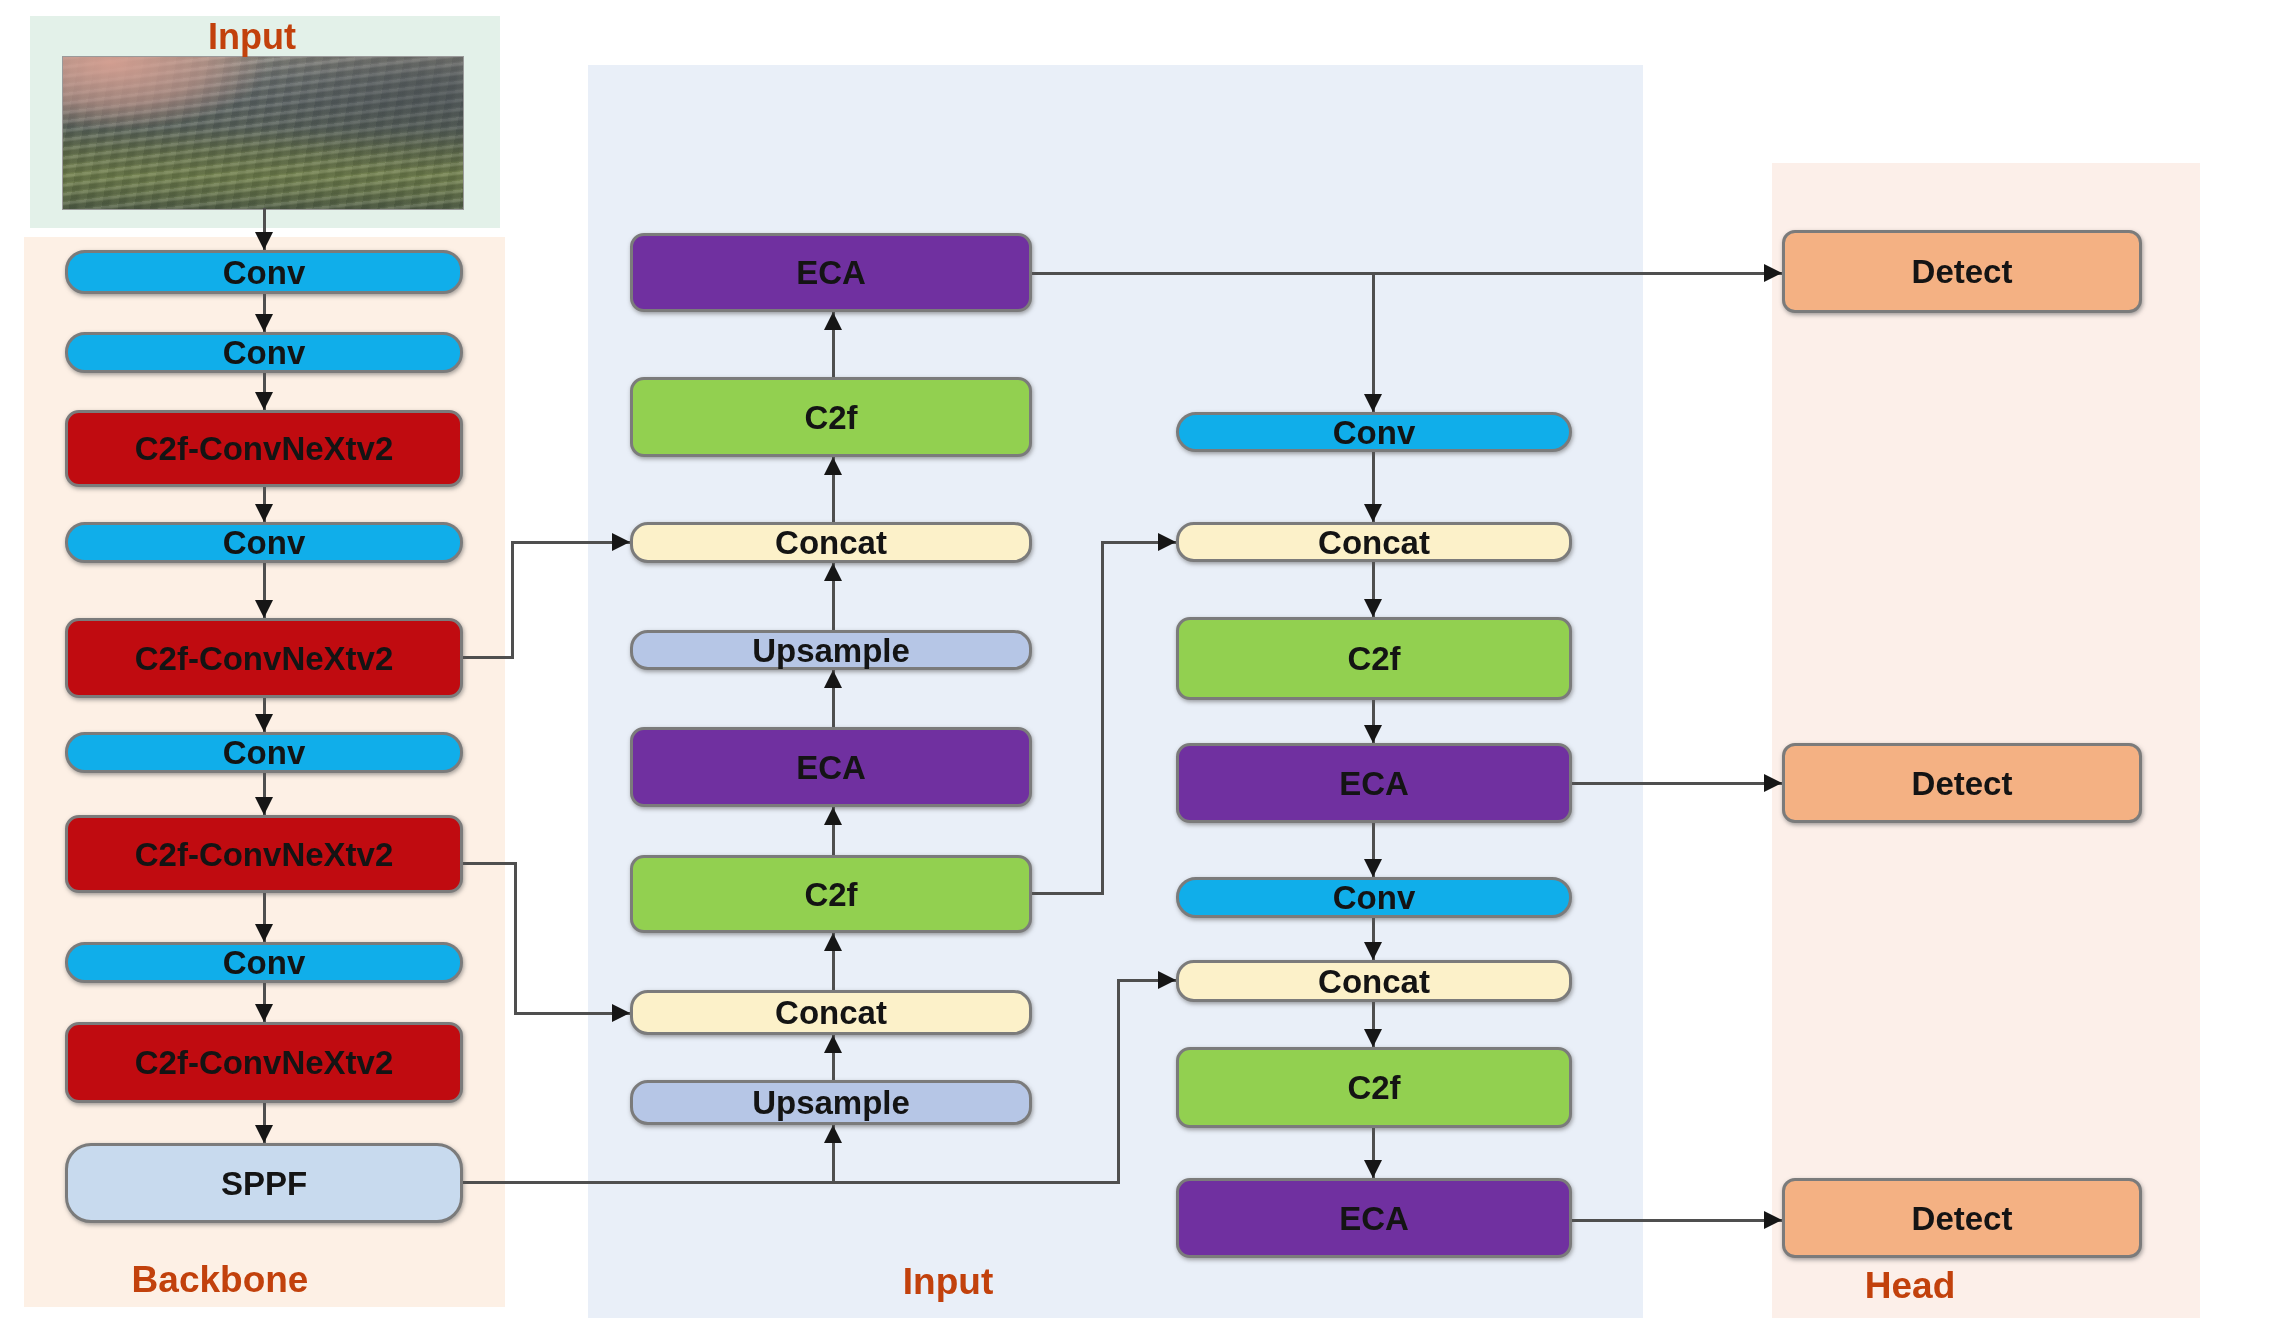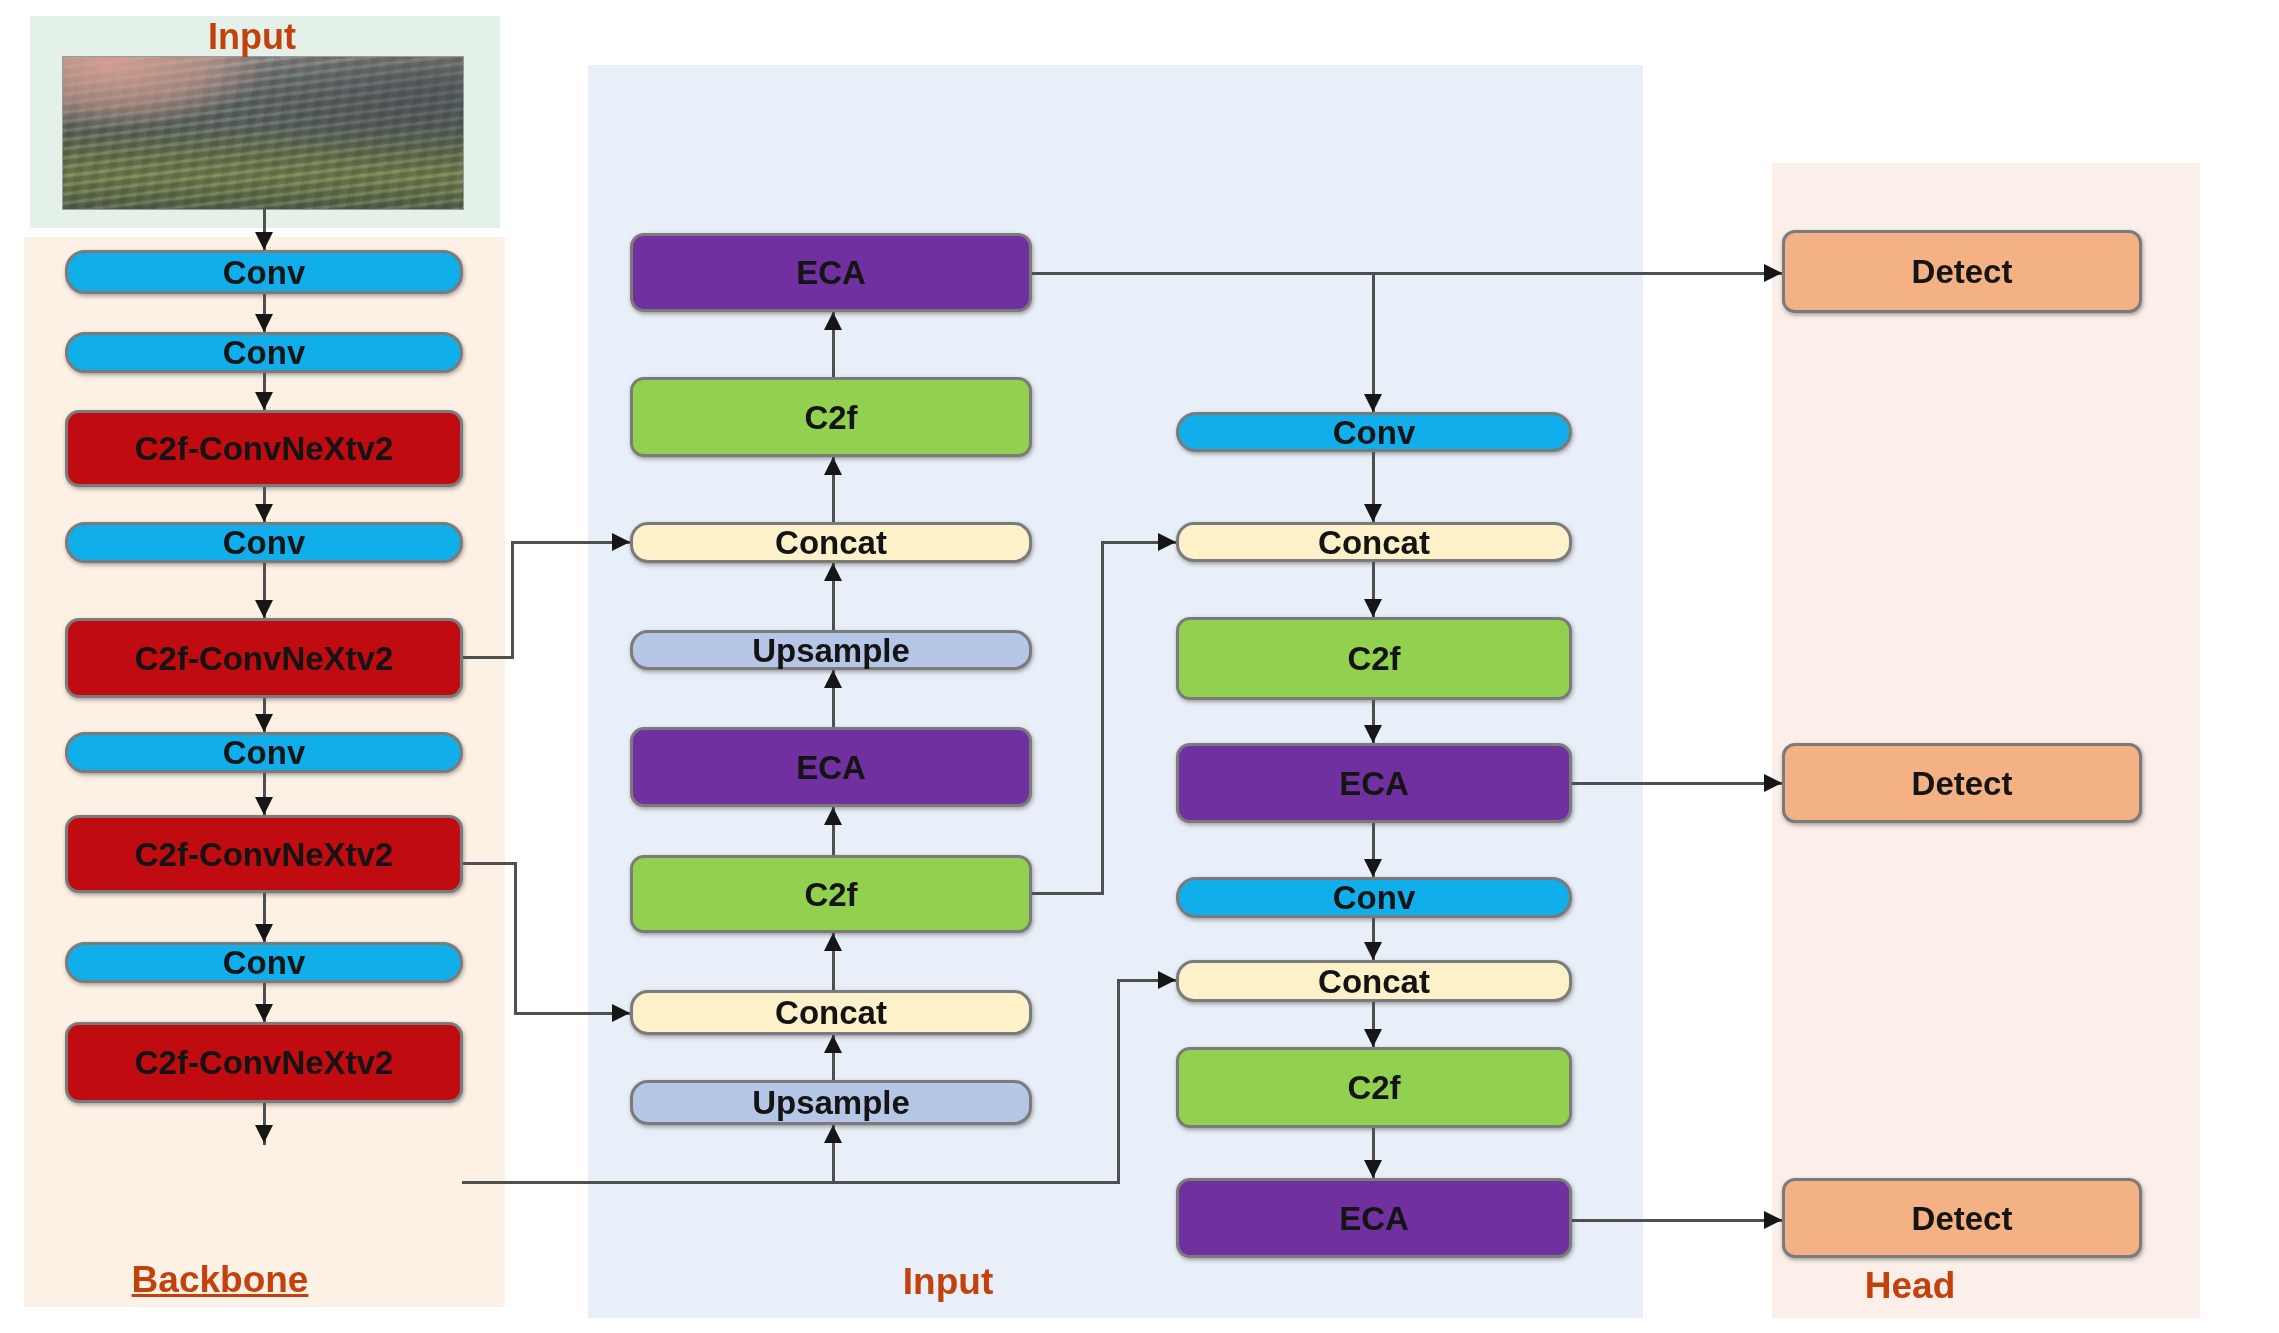--- a/index.html
+++ b/index.html
@@ -14,21 +14,21 @@
       repeating-linear-gradient(100deg, rgba(30,40,30,.10) 0px, rgba(30,40,30,.10) 6px, rgba(130,140,110,.12) 10px, rgba(130,140,110,.12) 16px),
       linear-gradient(180deg,#95908b 0%,#75797a 14%,#62696b 30%,#5d6660 46%,#68744f 62%,#75844e 78%,#66744b 90%,#55624a 100%);
     box-shadow:0 0 0 1px #9a9a9a;}
   .block{position:absolute;z-index:3;display:flex;align-items:center;justify-content:center;
     box-sizing:border-box;border:3px solid #7b7b7b;color:#141414;font-weight:bold;font-size:33px;
     box-shadow:1px 2px 4px rgba(90,90,90,.55);line-height:1;}
   .seg{position:absolute;background:#4f4f4f;z-index:2;}
   .arr{position:absolute;width:0;height:0;z-index:2;}
   .lbl{position:absolute;transform:translate(-50%,-50%);font-weight:bold;font-size:37px;color:#c2410c;z-index:4;white-space:nowrap;}
   #lbl-input{left:252px;top:37px;font-size:36px;}
-  #lbl-backbone{left:220px;top:1280px;text-decoration:underline;}
+  #lbl-backbone{left:220px;top:1280px;}
   #lbl-neck{left:948px;top:1282px;}
   #lbl-head{left:1910px;top:1286px;}
 </style>
 </head>
 <body>
 
 <div id="canvas">
   <div class="lbl" id="lbl-input">Input</div>
   <div class="lbl" id="lbl-backbone">Backbone</div>
   <div class="lbl" id="lbl-neck">Input</div>
@@ -114,20 +114,21 @@
     <div class="arr" style="border-top: 9px solid transparent; border-bottom: 9px solid transparent; border-left: 18px solid rgb(22, 22, 22); left: 1764px; top: 1211px;"></div>
     <div class="block" style="left: 65px; top: 250px; width: 398px; height: 44px; background: rgb(16, 174, 234); border-color: rgb(123, 123, 123); border-radius: 20px;">Conv</div>
     <div class="block" style="left: 65px; top: 332px; width: 398px; height: 41px; background: rgb(16, 174, 234); border-color: rgb(123, 123, 123); border-radius: 20px;">Conv</div>
     <div class="block" style="left: 65px; top: 410px; width: 398px; height: 77px; background: rgb(192, 11, 16); border-color: rgb(123, 123, 123); border-radius: 14px;">C2f-ConvNeXtv2</div>
     <div class="block" style="left: 65px; top: 522px; width: 398px; height: 41px; background: rgb(16, 174, 234); border-color: rgb(123, 123, 123); border-radius: 20px;">Conv</div>
     <div class="block" style="left: 65px; top: 618px; width: 398px; height: 80px; background: rgb(192, 11, 16); border-color: rgb(123, 123, 123); border-radius: 14px;">C2f-ConvNeXtv2</div>
     <div class="block" style="left: 65px; top: 732px; width: 398px; height: 41px; background: rgb(16, 174, 234); border-color: rgb(123, 123, 123); border-radius: 20px;">Conv</div>
     <div class="block" style="left: 65px; top: 815px; width: 398px; height: 78px; background: rgb(192, 11, 16); border-color: rgb(123, 123, 123); border-radius: 14px;">C2f-ConvNeXtv2</div>
     <div class="block" style="left: 65px; top: 942px; width: 398px; height: 41px; background: rgb(16, 174, 234); border-color: rgb(123, 123, 123); border-radius: 20px;">Conv</div>
     <div class="block" style="left: 65px; top: 1022px; width: 398px; height: 81px; background: rgb(192, 11, 16); border-color: rgb(123, 123, 123); border-radius: 14px;">C2f-ConvNeXtv2</div>
+    <div class="block" style="left: 65px; top: 1143px; width: 398px; height: 80px; background: rgb(200, 218, 238); border-color: rgb(123, 123, 123); border-radius: 26px;">SPPF</div>
     <div class="block" style="left: 630px; top: 233px; width: 402px; height: 79px; background: rgb(112, 48, 160); border-color: rgb(123, 123, 123); border-radius: 14px;">ECA</div>
     <div class="block" style="left: 630px; top: 377px; width: 402px; height: 80px; background: rgb(146, 208, 80); border-color: rgb(123, 123, 123); border-radius: 14px;">C2f</div>
     <div class="block" style="left: 630px; top: 522px; width: 402px; height: 41px; background: rgb(252, 241, 201); border-color: rgb(123, 123, 123); border-radius: 18px;">Concat</div>
     <div class="block" style="left: 630px; top: 630px; width: 402px; height: 40px; background: rgb(182, 198, 230); border-color: rgb(123, 123, 123); border-radius: 18px;">Upsample</div>
     <div class="block" style="left: 630px; top: 727px; width: 402px; height: 80px; background: rgb(112, 48, 160); border-color: rgb(123, 123, 123); border-radius: 14px;">ECA</div>
     <div class="block" style="left: 630px; top: 855px; width: 402px; height: 78px; background: rgb(146, 208, 80); border-color: rgb(123, 123, 123); border-radius: 14px;">C2f</div>
     <div class="block" style="left: 630px; top: 990px; width: 402px; height: 45px; background: rgb(252, 241, 201); border-color: rgb(123, 123, 123); border-radius: 18px;">Concat</div>
     <div class="block" style="left: 630px; top: 1080px; width: 402px; height: 45px; background: rgb(182, 198, 230); border-color: rgb(123, 123, 123); border-radius: 18px;">Upsample</div>
     <div class="block" style="left: 1176px; top: 412px; width: 396px; height: 40px; background: rgb(16, 174, 234); border-color: rgb(123, 123, 123); border-radius: 20px;">Conv</div>
     <div class="block" style="left: 1176px; top: 522px; width: 396px; height: 40px; background: rgb(252, 241, 201); border-color: rgb(123, 123, 123); border-radius: 18px;">Concat</div>

